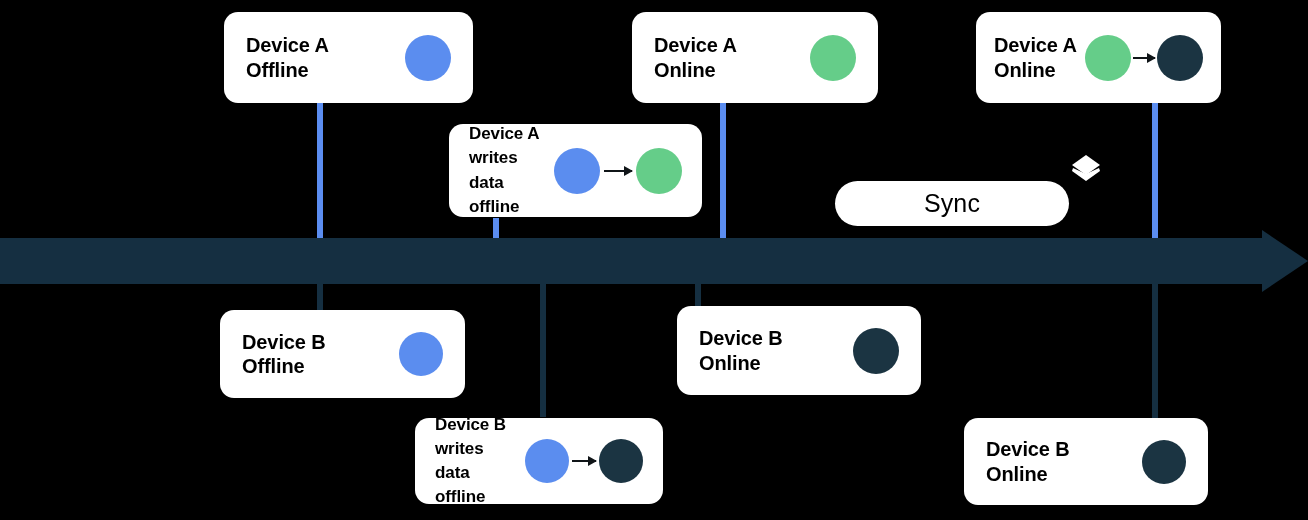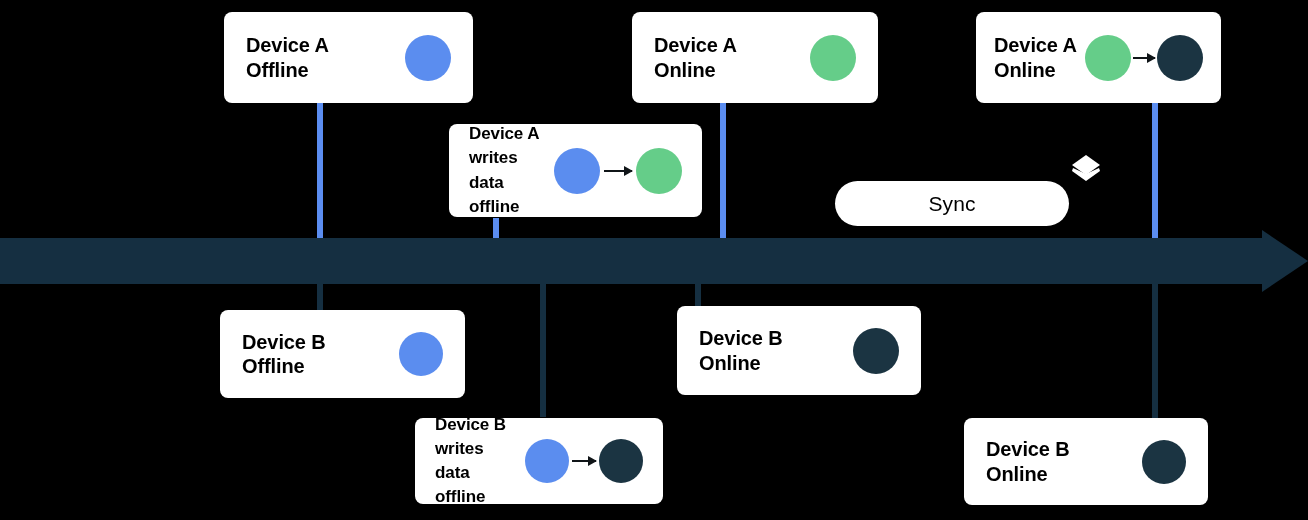--- a/index.html
+++ b/index.html
@@ -41,21 +41,21 @@
     position: absolute;
     width: 6px;
   }
   .conn.blue  { background: #5b8df0; }
   .conn.navy  { background: #152f41; }
 
   
   .card {
     position: absolute;
     background: #ffffff;
-    border-radius: 8px;
+    border-radius: 14px;
     box-sizing: border-box;
     display: flex;
     align-items: center;
     justify-content: space-between;
     padding: 0 22px;
     z-index: 5;
   }
   .card-label {
     color: #000000;
     font-size: 20px;
@@ -109,21 +109,21 @@
     height: 45px;
     background: #ffffff;
     border-radius: 23px;
     display: flex;
     align-items: center;
     justify-content: center;
     z-index: 5;
   }
   .sync-label {
     color: #000000;
-    font-size: 21px;
+    font-size: 25px;
     font-weight: 400;
     letter-spacing: 0.1px;
   }
   .layers-icon {
     position: absolute;
     left: 1068px;
     top: 152px;
     width: 36px;
     height: 36px;
     z-index: 6;

